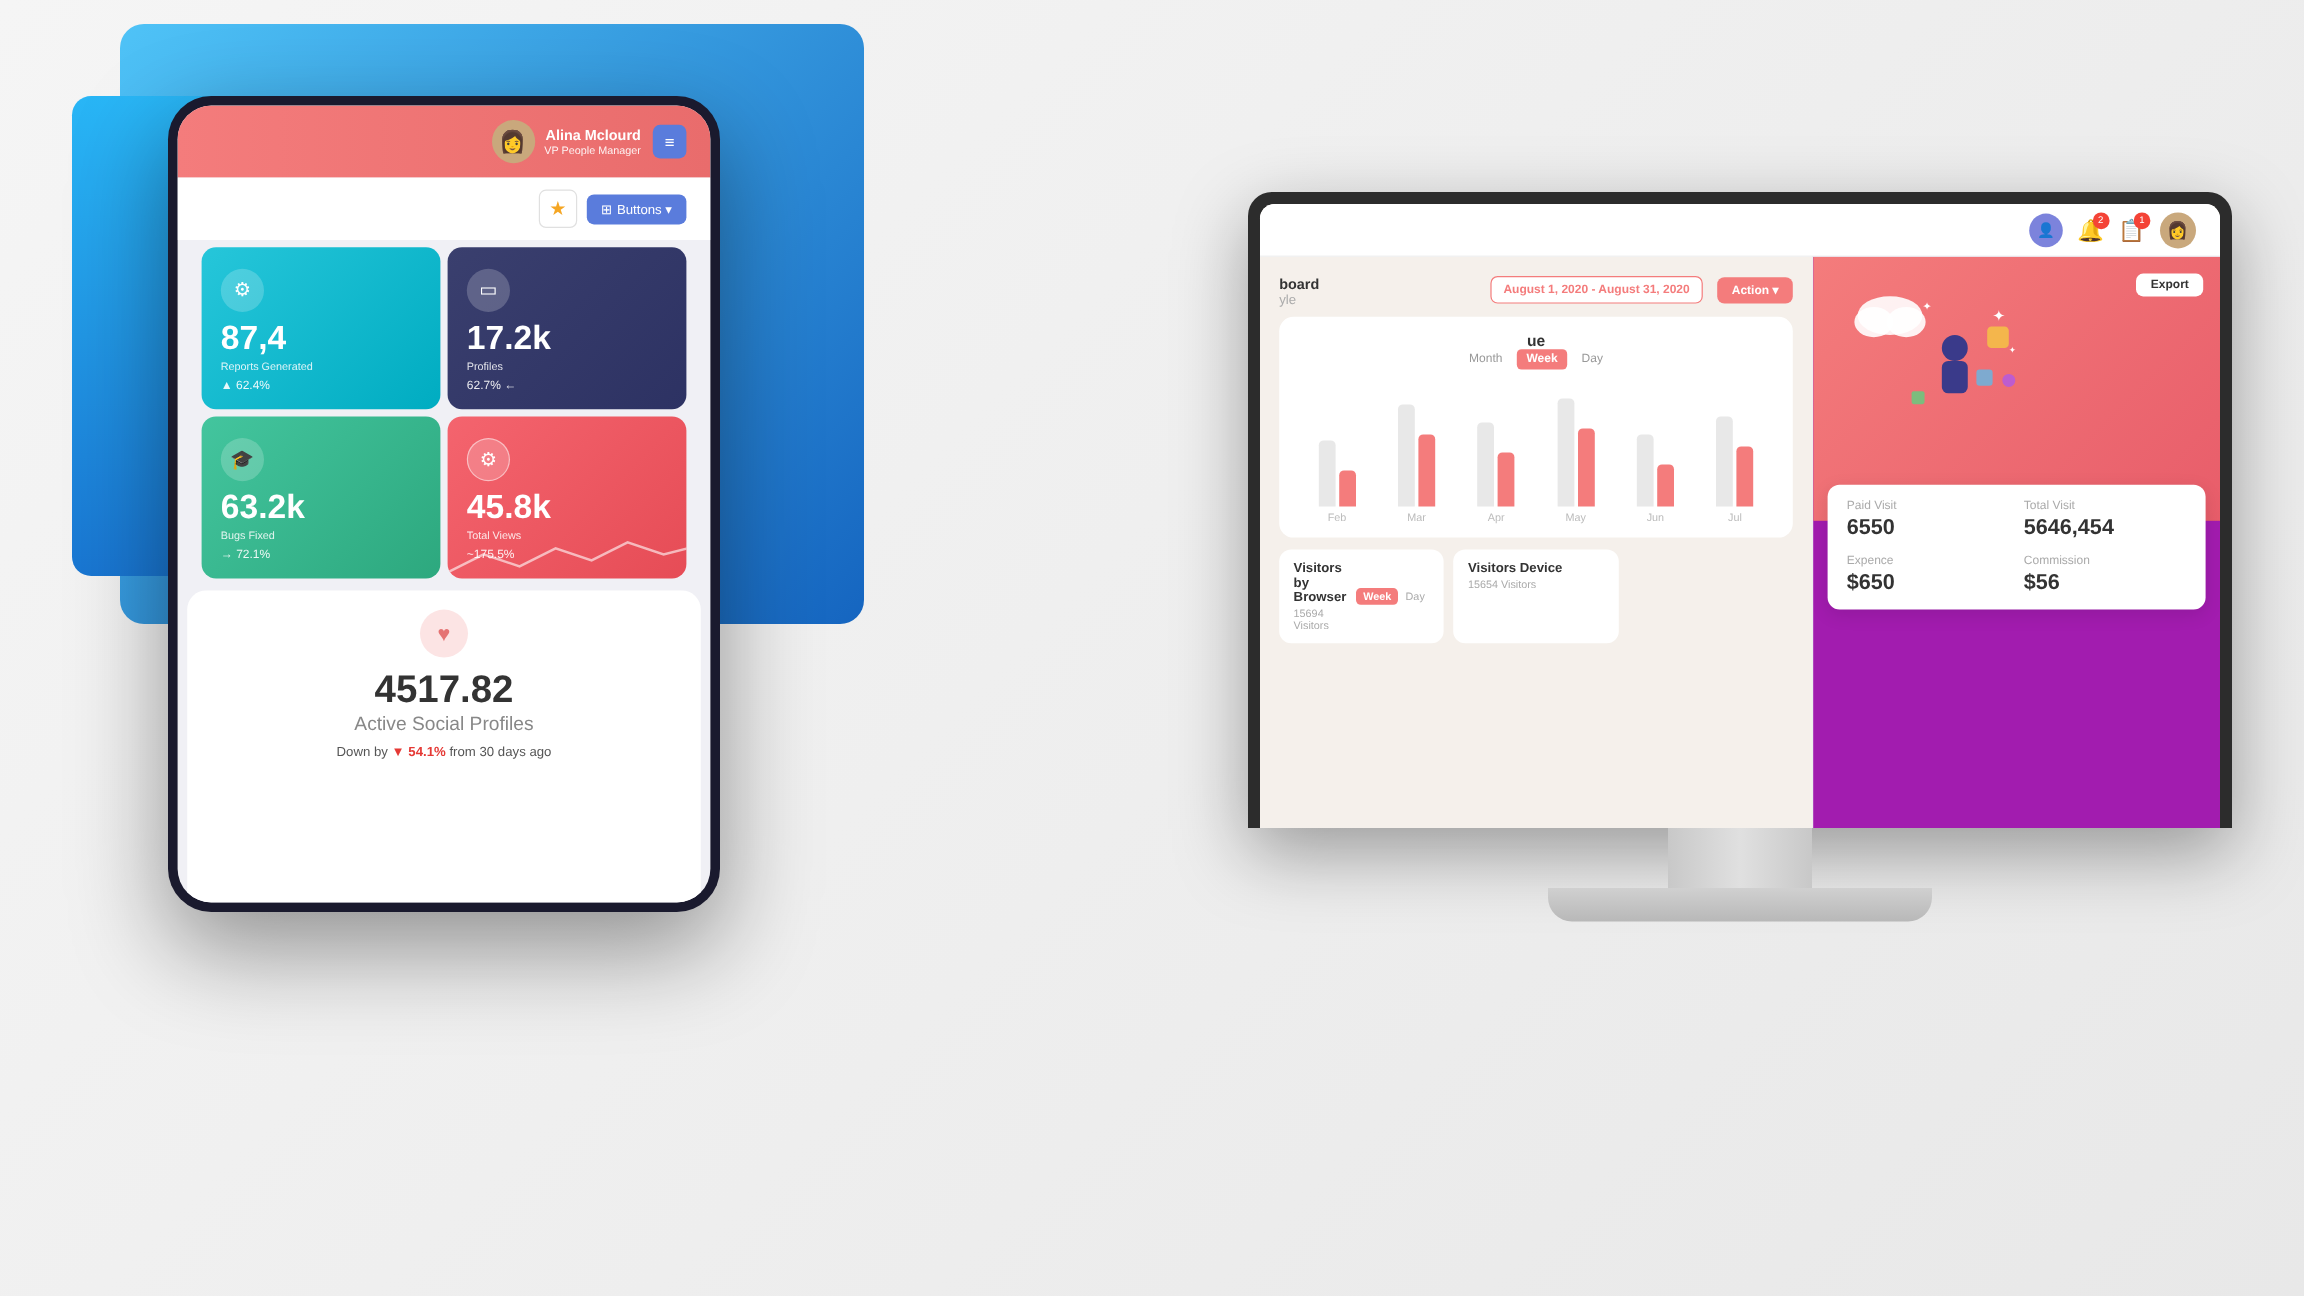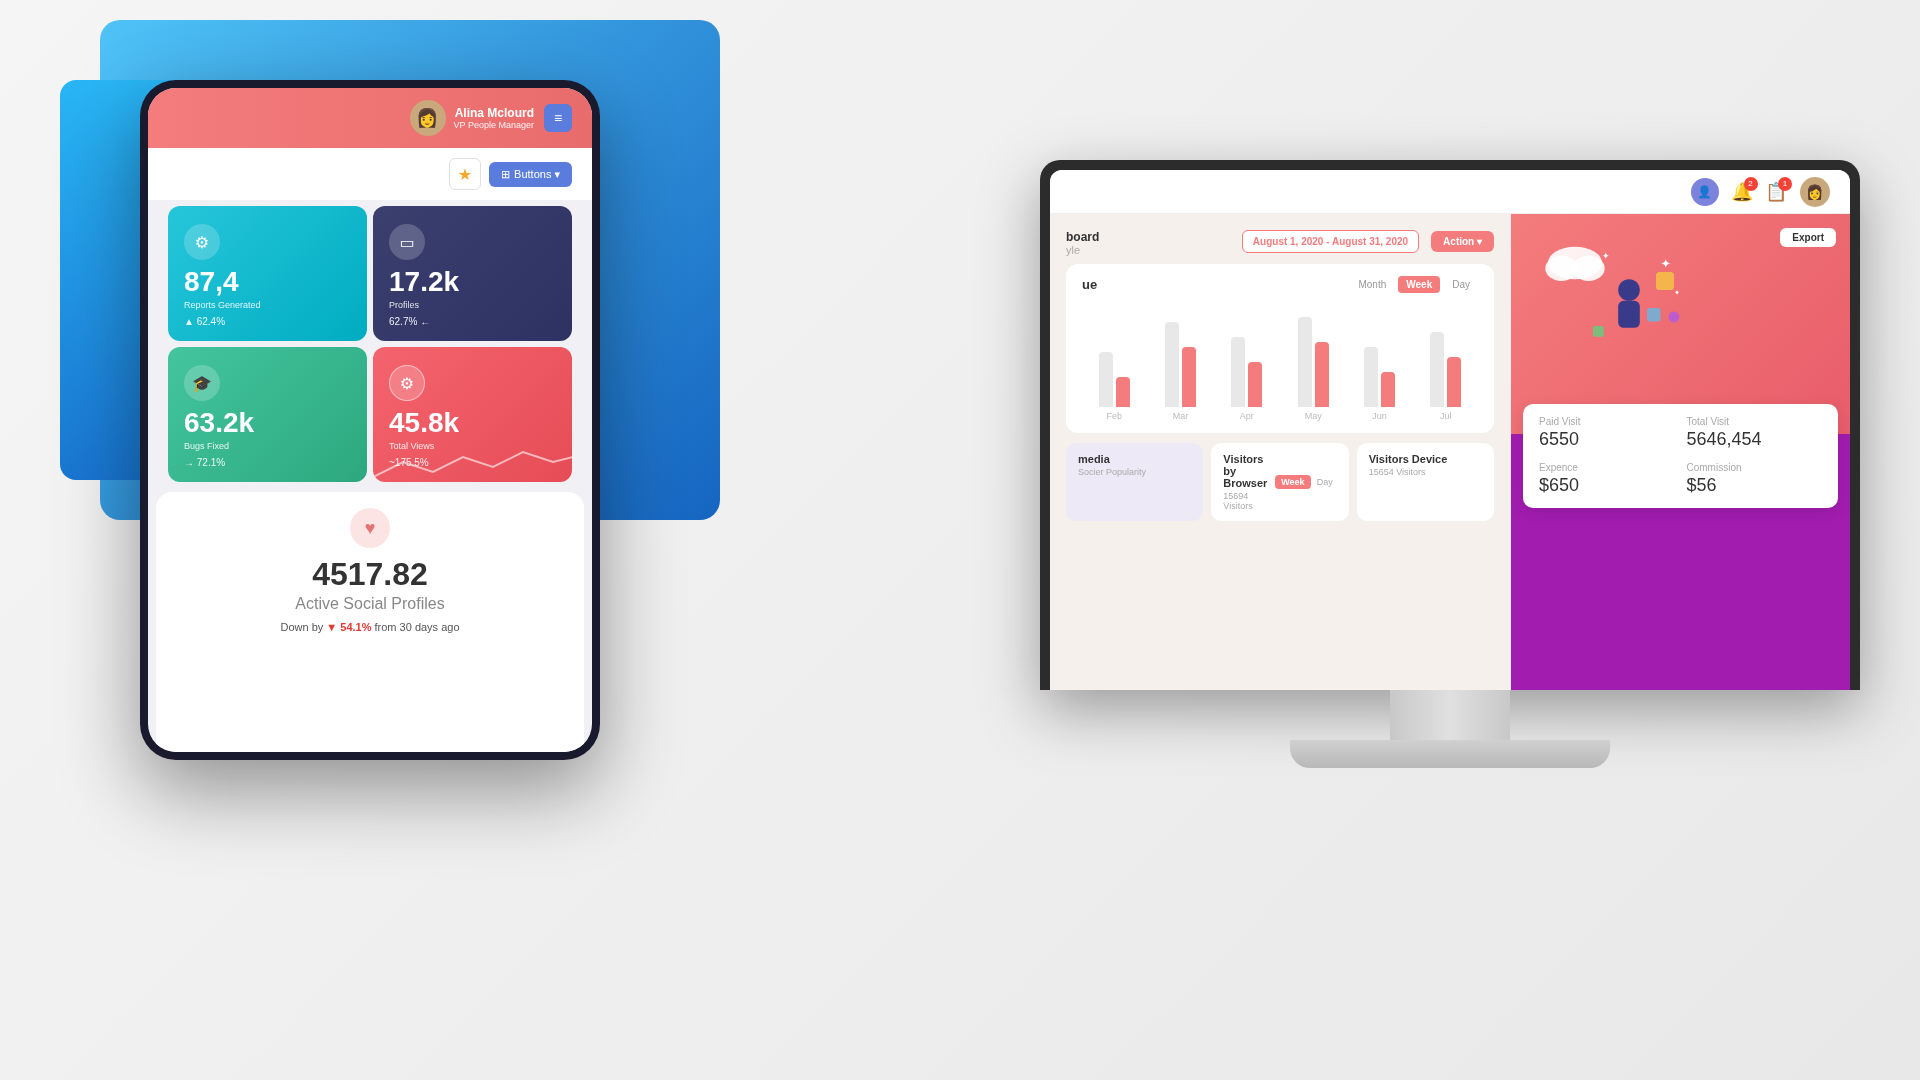--- a/index.html
+++ b/index.html
@@ -370,20 +370,21 @@
       background: white;
       border-radius: 12px;
       padding: 12px 16px;
       margin-bottom: 10px;
     }
     .revenue-header {
       display: flex;
       align-items: center;
       justify-content: space-between;
       margin-bottom: 8px;
+      flex-direction: column;
     }
     .revenue-title {
       font-size: 13px;
       font-weight: 700;
       color: #333;
     }
     .tab-group {
       display: flex;
       gap: 4px;
     }
@@ -506,21 +507,21 @@
       display: grid;
       grid-template-columns: 1fr 1fr;
       gap: 12px;
     }
     .rs-label {
       font-size: 10px;
       color: #aaa;
     }
     .rs-value {
       font-size: 18px;
-      font-weight: 400;
+      font-weight: 700;
       color: #333;
       margin-top: 2px;
     }
   </style>
 </head>
 <body>
 
 <div class="bg-blue-rect"></div>
 <div class="bg-blue-rect2"></div>
 
@@ -675,24 +676,20 @@
                 <div class="chart-bars">
                   <div class="chart-bar gray" style="height:75px"></div>
                   <div class="chart-bar red" style="height:50px"></div>
                 </div>
                 <div class="chart-label">Jul</div>
               </div>
             </div>
           </div>
 
           <div class="bottom-sections">
-            <div class="bottom-section" style="background:#ede9f7;">
-              <div class="bs-title">media</div>
-              <div class="bs-visitors">Socier Popularity</div>
-            </div>
             <div class="bottom-section">
               <div style="display:flex;align-items:center;justify-content:space-between;">
                 <div>
                   <div class="bs-title">Visitors by Browser</div>
                   <div class="bs-visitors">15694 Visitors</div>
                 </div>
                 <div style="display:flex;align-items:center;gap:2px;">
                   <span class="bs-week-btn">Week</span>
                   <span class="bs-day-btn">Day</span>
                 </div>

